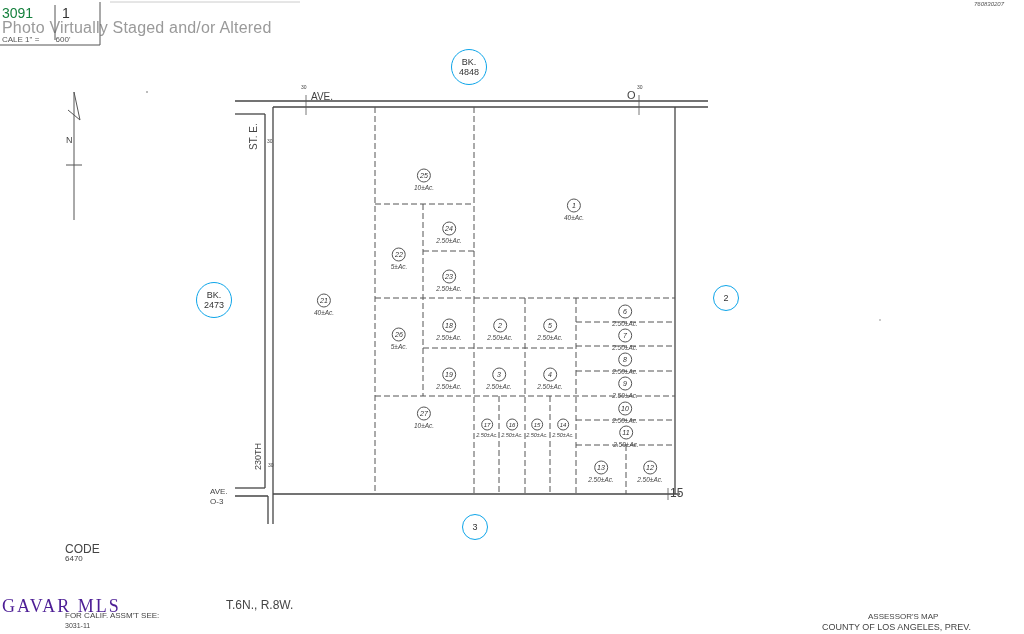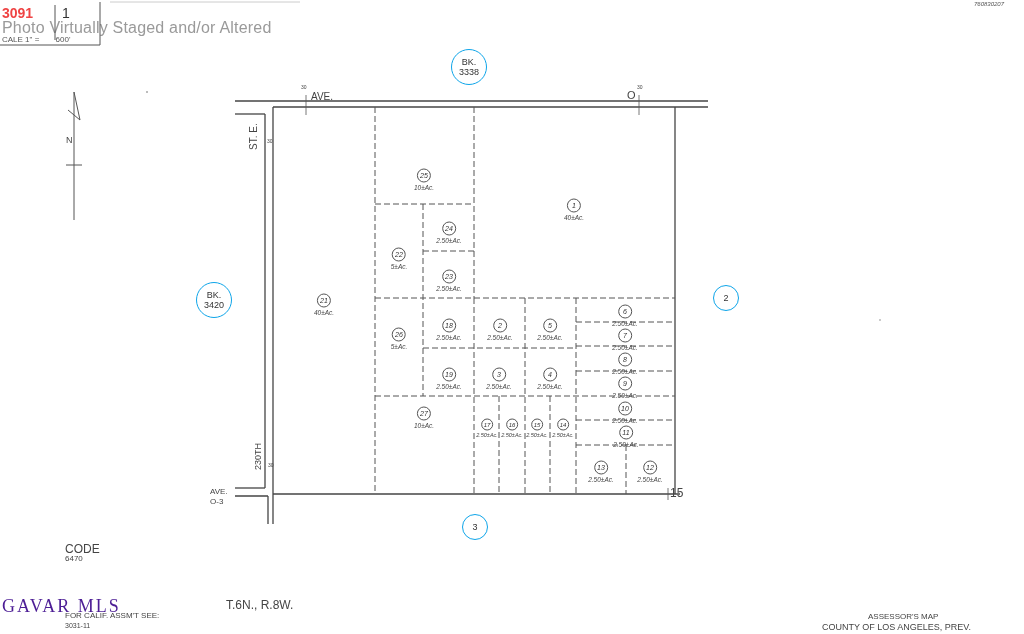--- a/index.html
+++ b/index.html
@@ -13,21 +13,21 @@
   .parcel .area { display:block; font-size:6.5px; font-style:italic; color:#444; margin-top:1px; }
   .parcel.small .num { width:10px; height:10px; line-height:10px; font-size:6px; }
   .parcel.small .area { font-size:5.5px; }
   .circ { position:absolute; border:1px solid #0ea5e9; border-radius:50%; text-align:center;
           transform:translate(-50%,-50%); color:#333; }
   .bk { width:34px; height:34px; font-size:9px; line-height:10px; display:flex; flex-direction:column;
         align-items:center; justify-content:center; }
   .adj { width:24px; height:24px; font-size:9px; line-height:24px; }
   .watermark { position:absolute; left:2px; top:19px; font-size:16px; color:#9a9a9a; letter-spacing:0.2px; }
   .brand { position:absolute; left:2px; top:596px; font-size:18px; color:#4c1d95; letter-spacing:2px; font-family:"Liberation Serif", serif; }
-  .mapno { position:absolute; left:2px; top:5px; font-size:14px; color:#ef4444;font-weight:bold; }
+  .mapno { position:absolute; left:2px; top:5px; font-size:14px; color:#15803d; }
   .sheet { position:absolute; left:62px; top:5px; font-size:14px; color:#333; }
   .scale { position:absolute; left:2px; top:35px; font-size:8px; color:#555; }
   .docid { position:absolute; left:974px; top:1px; font-size:6px; font-style:italic; color:#555; }
   .north { position:absolute; left:66px; top:135px; font-size:9px; color:#444; }
 </style>
 </head>
 <body>
 
 <div class="mapno">3091</div>
 <div class="sheet">1</div>
@@ -114,25 +114,25 @@
 <div class="lbl" style="left:248px;top:150px;font-size:10px;transform:rotate(-90deg);transform-origin:left top;">ST. E.</div>
 <div class="lbl" style="left:267px;top:138px;font-size:5px;">30</div>
 <div class="lbl" style="left:253px;top:470px;font-size:9px;transform:rotate(-90deg);transform-origin:left top;">230TH</div>
 <div class="lbl" style="left:268px;top:462px;font-size:5px;">30</div>
 <div class="lbl" style="left:210px;top:487px;font-size:8px;">AVE.</div>
 <div class="lbl" style="left:210px;top:497px;font-size:8px;">O-3</div>
 <div class="lbl" style="left:670px;top:486px;font-size:12px;">15</div>
 
 <div class="circ bk" style="left:469px;top:67px;">
   <span>BK.</span>
-  <span>3338</span>
+  <span>4848</span>
 </div>
 <div class="circ bk" style="left:214px;top:300px;">
   <span>BK.</span>
-  <span>3420</span>
+  <span>2473</span>
 </div>
 
 <div class="circ adj" style="left:726px;top:298px;">2</div>
 <div class="circ adj" style="left:475px;top:527px;">3</div>
 
 <div class="parcel" style="left:574px;top:207px;">
   <span class="num">1</span>
   <span class="area">40±Ac.</span>
 </div>
 <div class="parcel" style="left:500px;top:327px;">

